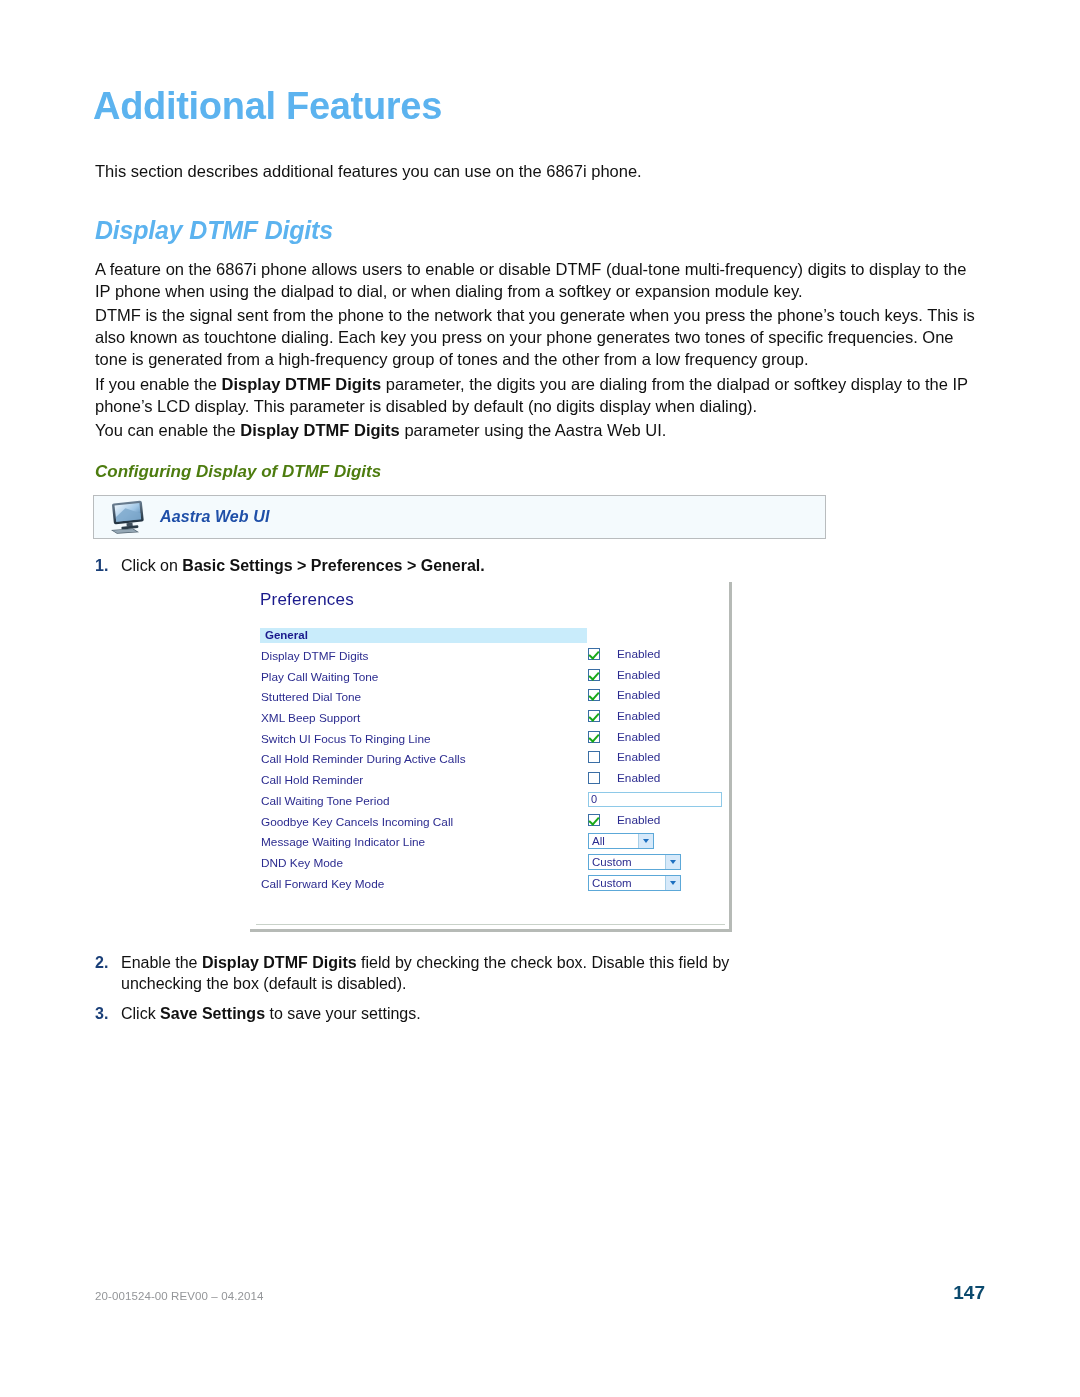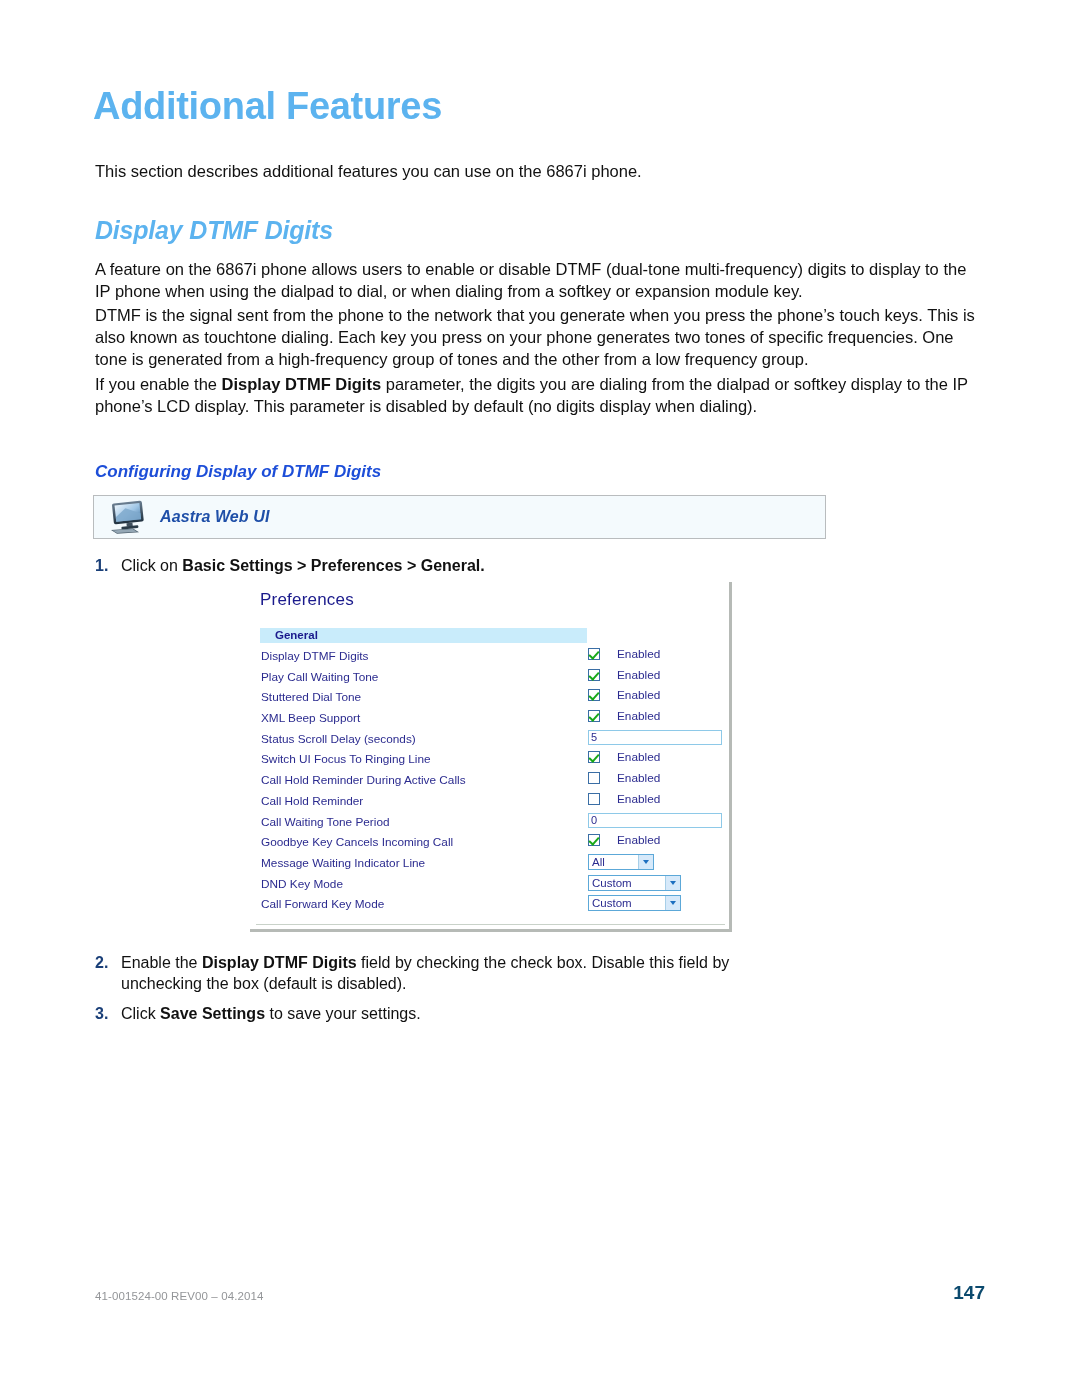--- a/index.html
+++ b/index.html
@@ -73,21 +73,21 @@
   .p4 { top: 420px; }
 
   
   .subheading {
     position: absolute;
     left: 95px;
     top: 462px;
     font-size: 17px;
     font-weight: bold;
     font-style: italic;
-    color: #1d4ed8;
+    color: #4d7c0f;
   }
 
   
   .uibox {
     position: absolute;
     left: 93px;
     top: 495px;
     width: 733px;
     height: 44px;
     border: 1px solid #b9bcbe;
@@ -161,21 +161,21 @@
     position: absolute;
     left: 10px;
     top: 46px;
     width: 327px;
     height: 15px;
     background: #c9ecfb;
     font-size: 11.5px;
     font-weight: bold;
     color: #1a1a8c;
     line-height: 15px;
-    padding-left: 15px;
+    padding-left: 5px;
     box-sizing: border-box;
   }
   .rows {
     position: absolute;
     left: 10px;
     top: 65px;
     width: 462px;
   }
   .prow {
     position: relative;
@@ -312,20 +312,21 @@
   <div class="intro">This section describes additional features you can use on the 6867i phone.</div>
 
   <div class="section-heading">Display DTMF Digits</div>
 
   <div class="body-para p1">A feature on the 6867i phone allows users to enable or disable DTMF (dual-tone multi-frequency) digits to display to the IP phone when using the dialpad to dial, or when dialing from a softkey or expansion module key.</div>
 
   <div class="body-para p2">DTMF is the signal sent from the phone to the network that you generate when you press the phone’s touch keys. This is also known as touchtone dialing. Each key you press on your phone generates two tones of specific frequencies. One tone is generated from a high-frequency group of tones and the other from a low frequency group.</div>
 
   <div class="body-para p3"><span>If you enable the </span><b>Display DTMF Digits</b><span> parameter, the digits you are dialing from the dialpad or softkey display to the IP phone’s LCD display. This parameter is disabled by default (no digits display when dialing).</span></div>
 
+  <div class="body-para p4"><span>You can enable the </span><b>Display DTMF Digits</b><span> parameter using the Aastra Web UI.</span></div>
 
   <div class="subheading">Configuring Display of DTMF Digits</div>
 
   <div class="uibox">
     <span class="monitor">
       <svg width="44" height="36" viewBox="0 0 44 36" xmlns="http://www.w3.org/2000/svg">
         <defs>
           <linearGradient id="scr" x1="0" y1="0" x2="1" y2="1">
             <stop offset="0%" stop-color="#eaf4fc"></stop>
             <stop offset="55%" stop-color="#9fc6e6"></stop>
@@ -383,26 +384,20 @@
           </span>
         </div>
         <div class="prow">
           <span class="plabel">XML Beep Support</span>
           <span class="pctl">
             <span class="cbox checked"></span>
             <span class="cbl">Enabled</span>
           </span>
         </div>
         <div class="prow">
-          <span class="plabel">Status Scroll Delay (seconds)</span>
-          <span class="pctl">
-            <input class="tinput" type="text" value="5" style="">
-          </span>
-        </div>
-        <div class="prow">
           <span class="plabel">Switch UI Focus To Ringing Line</span>
           <span class="pctl">
             <span class="cbox checked"></span>
             <span class="cbl">Enabled</span>
           </span>
         </div>
         <div class="prow">
           <span class="plabel">Call Hold Reminder During Active Calls</span>
           <span class="pctl">
             <span class="cbox"></span>
@@ -463,16 +458,16 @@
   <div class="step step2">
     <span class="num">2.</span>
     <span class="stxt"><span>Enable the </span><b>Display DTMF Digits</b><span> field by checking the check box. Disable this field by unchecking the box (default is disabled).</span></span>
   </div>
 
   <div class="step step3">
     <span class="num">3.</span>
     <span class="stxt"><span>Click </span><b>Save Settings</b><span> to save your settings.</span></span>
   </div>
 
-  <div class="footer-left">41-001524-00 REV00 – 04.2014</div>
+  <div class="footer-left">20-001524-00 REV00 – 04.2014</div>
   <div class="footer-right">147</div>
 
 </div>
 
 </body></html>

